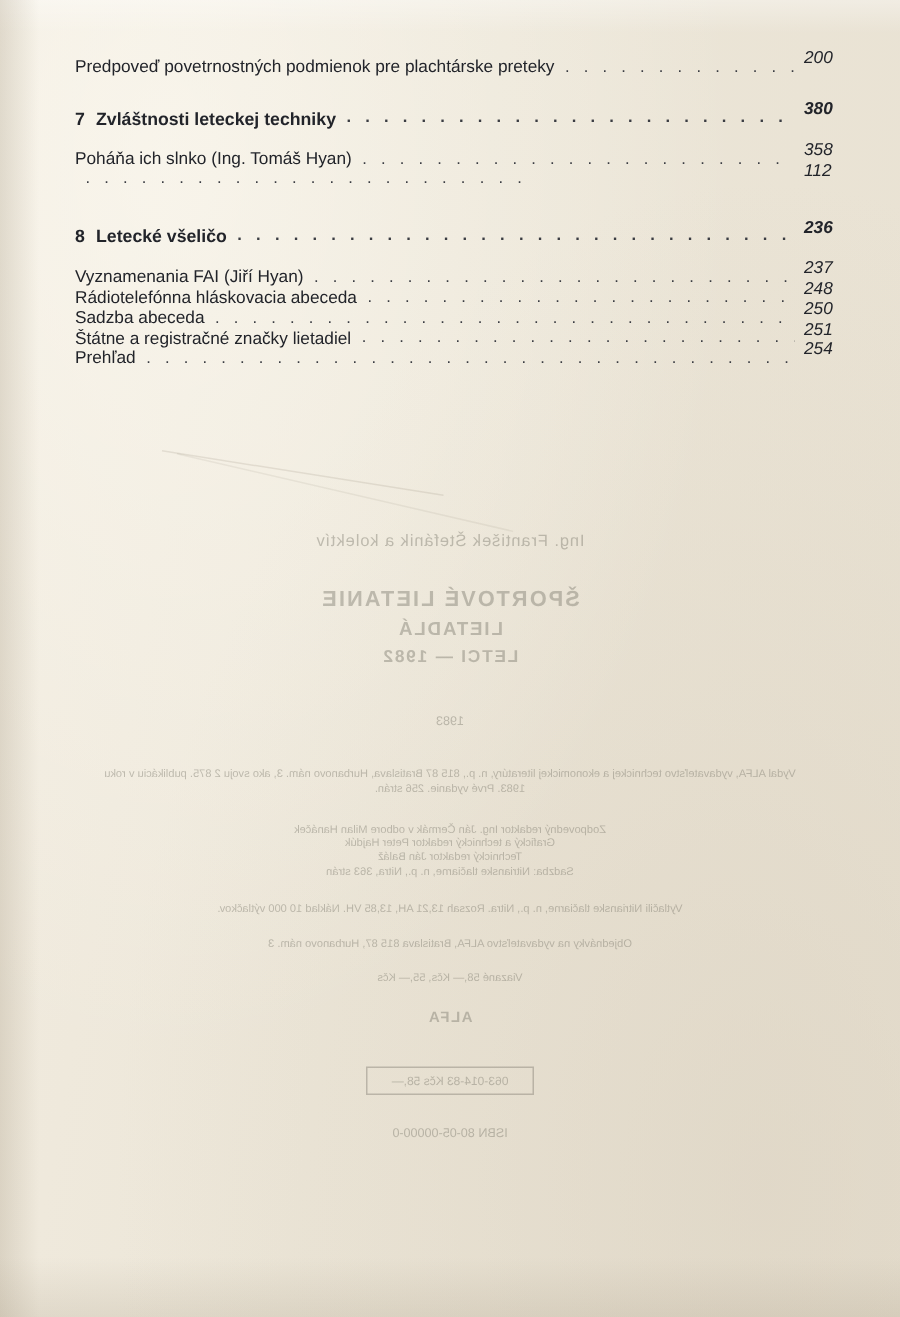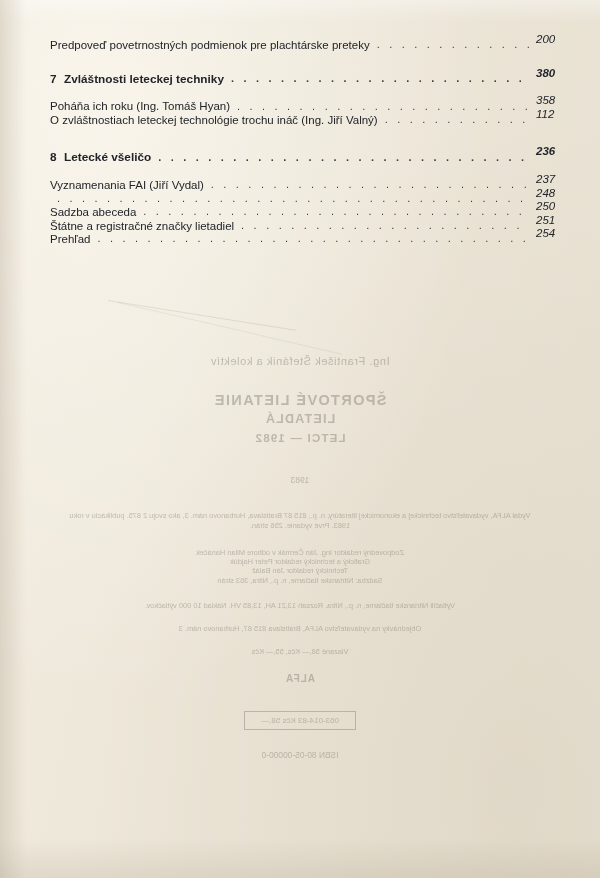--- a/index.html
+++ b/index.html
@@ -47,21 +47,21 @@
   .toc {
     position: absolute;
     top: 40px;
     left: 30px;
     width: 540px;
     color: #22242a;
   }
 
   .row {
     display: flex;
-    align-items: center;
+    align-items: flex-end;
     position: relative;
     font-size: 11.5px;
     line-height: 1.0;
     padding-left: 20px;
   }
 
   .row .label {
     white-space: nowrap;
   }
   .row .dots {
@@ -187,49 +187,49 @@
     <span class="num">7</span>
     <span class="label">Zvláštnosti leteckej techniky</span>
     <span class="dots">. . . . . . . . . . . . . . . . . . . . . . . . . . . . . . . . . . . . . . . . . . . . . . . . . . . . . . . . . . . . . . . . . .</span>
     <span class="page-no">380</span>
   </div>
 
   <div class="sp-16"></div>
 
   <div class="tight">
     <div class="row">
-      <span class="label">Poháňa ich roku (Ing. Tomáš Hyan)</span>
+      <span class="label">Poháňa ich slnko (Ing. Tomáš Hyan)</span>
       <span class="dots">. . . . . . . . . . . . . . . . . . . . . . . . . . . . . . . . . . . . . . . . . . . . . . . . . . . . . . . . . . . . .</span>
       <span class="page-no">358</span>
     </div>
     <div class="row">
-      <span class="label">O zvláštnostiach leteckej technológie trochu ináč (Ing. Jiří Valný)</span>
       <span class="dots">. . . . . . . . . . . . . . . . . . . . . . . .</span>
       <span class="page-no">112</span>
     </div>
   </div>
 
   <div class="sp-24"></div>
 
   <div class="row chapter" style="margin-left:14px;">
     <span class="num">8</span>
     <span class="label">Letecké všeličo</span>
     <span class="dots">. . . . . . . . . . . . . . . . . . . . . . . . . . . . . . . . . . . . . . . . . . . . . . . . . . . . . . . . . . . . . . . . . . . . . .</span>
     <span class="page-no">236</span>
   </div>
 
   <div class="sp-16"></div>
 
   <div class="tight">
     <div class="row">
-      <span class="label">Vyznamenania FAI (Jiří Vydal)</span>
+      <span class="label">Vyznamenania FAI (Jiří Hyan)</span>
       <span class="dots">. . . . . . . . . . . . . . . . . . . . . . . . . . . . . . . . . . . . . . . . . . . . . . . . . . . . . . . . . . . . . . . . .</span>
       <span class="page-no">237</span>
     </div>
     <div class="row">
+      <span class="label">Rádiotelefónna hláskovacia abeceda</span>
       <span class="dots">. . . . . . . . . . . . . . . . . . . . . . . . . . . . . . . . . . . . . . . . . . . . . . . . . . . . . . . . .</span>
       <span class="page-no">248</span>
     </div>
     <div class="row">
       <span class="label">Sadzba abeceda</span>
       <span class="dots">. . . . . . . . . . . . . . . . . . . . . . . . . . . . . . . . . . . . . . . . . . . . . . . . . . . . . . . . . . . . . . . . . . . . . . . .</span>
       <span class="page-no">250</span>
     </div>
     <div class="row">
       <span class="label">Štátne a registračné značky lietadiel</span>

